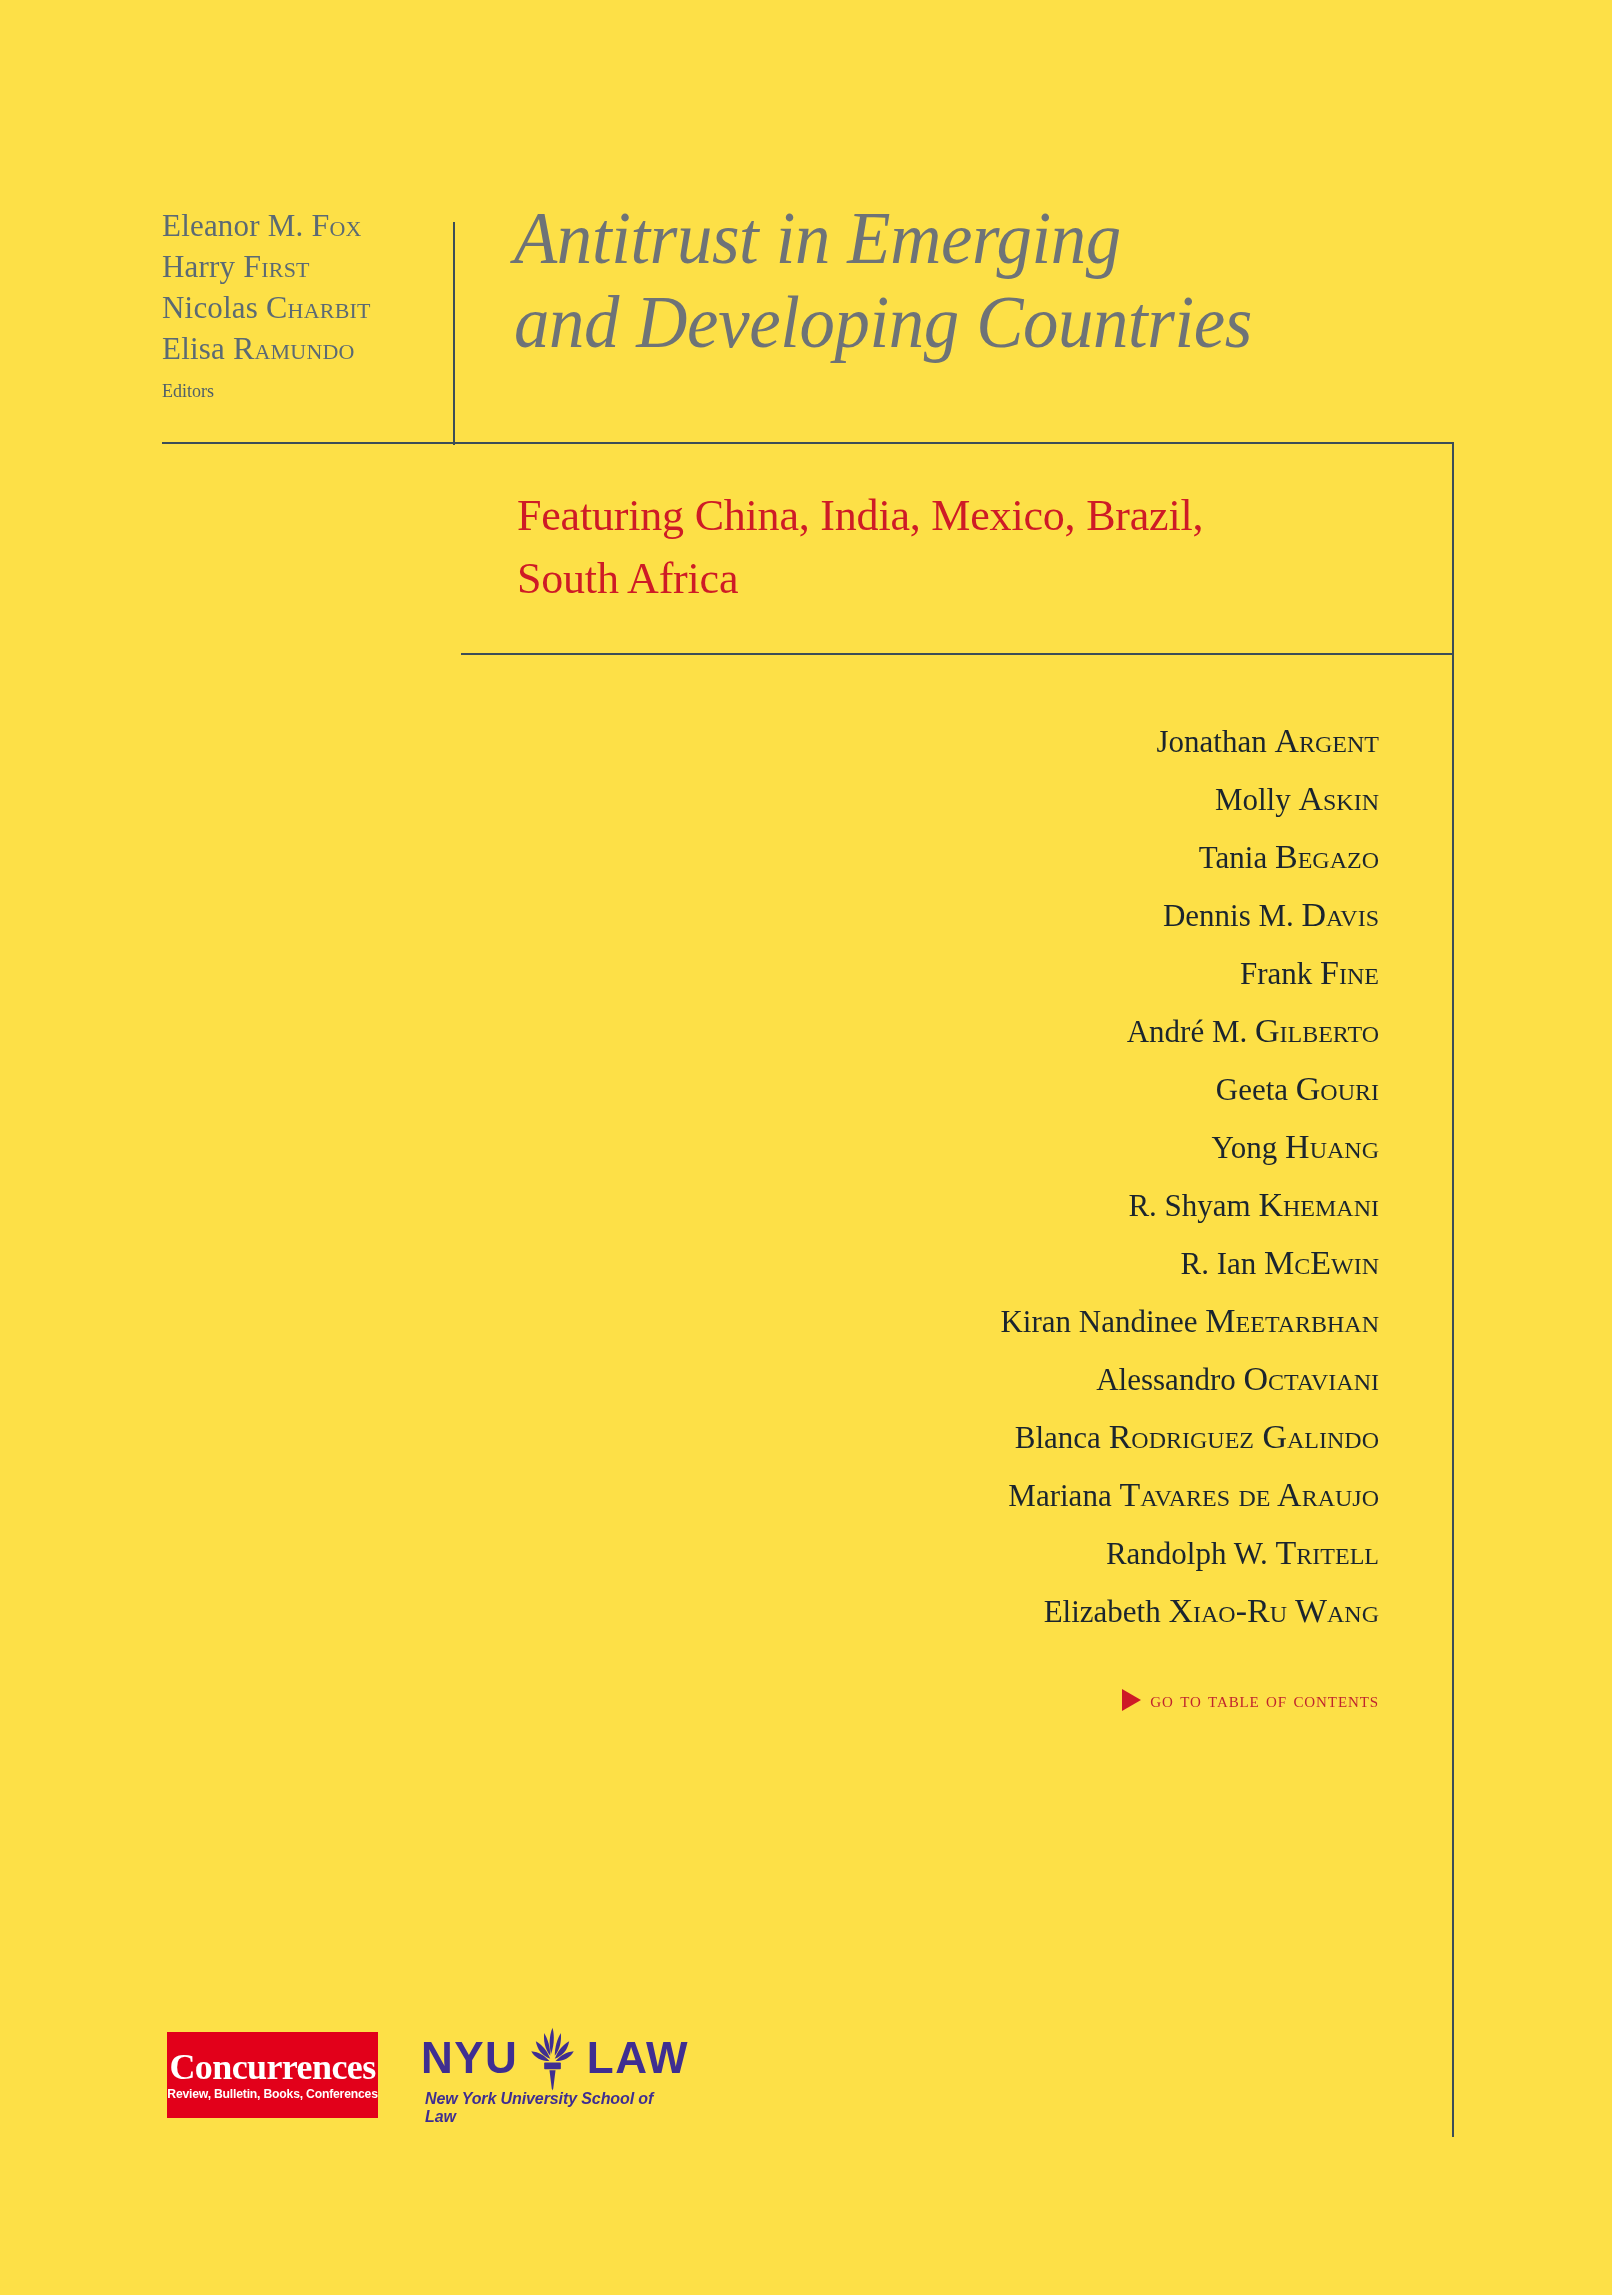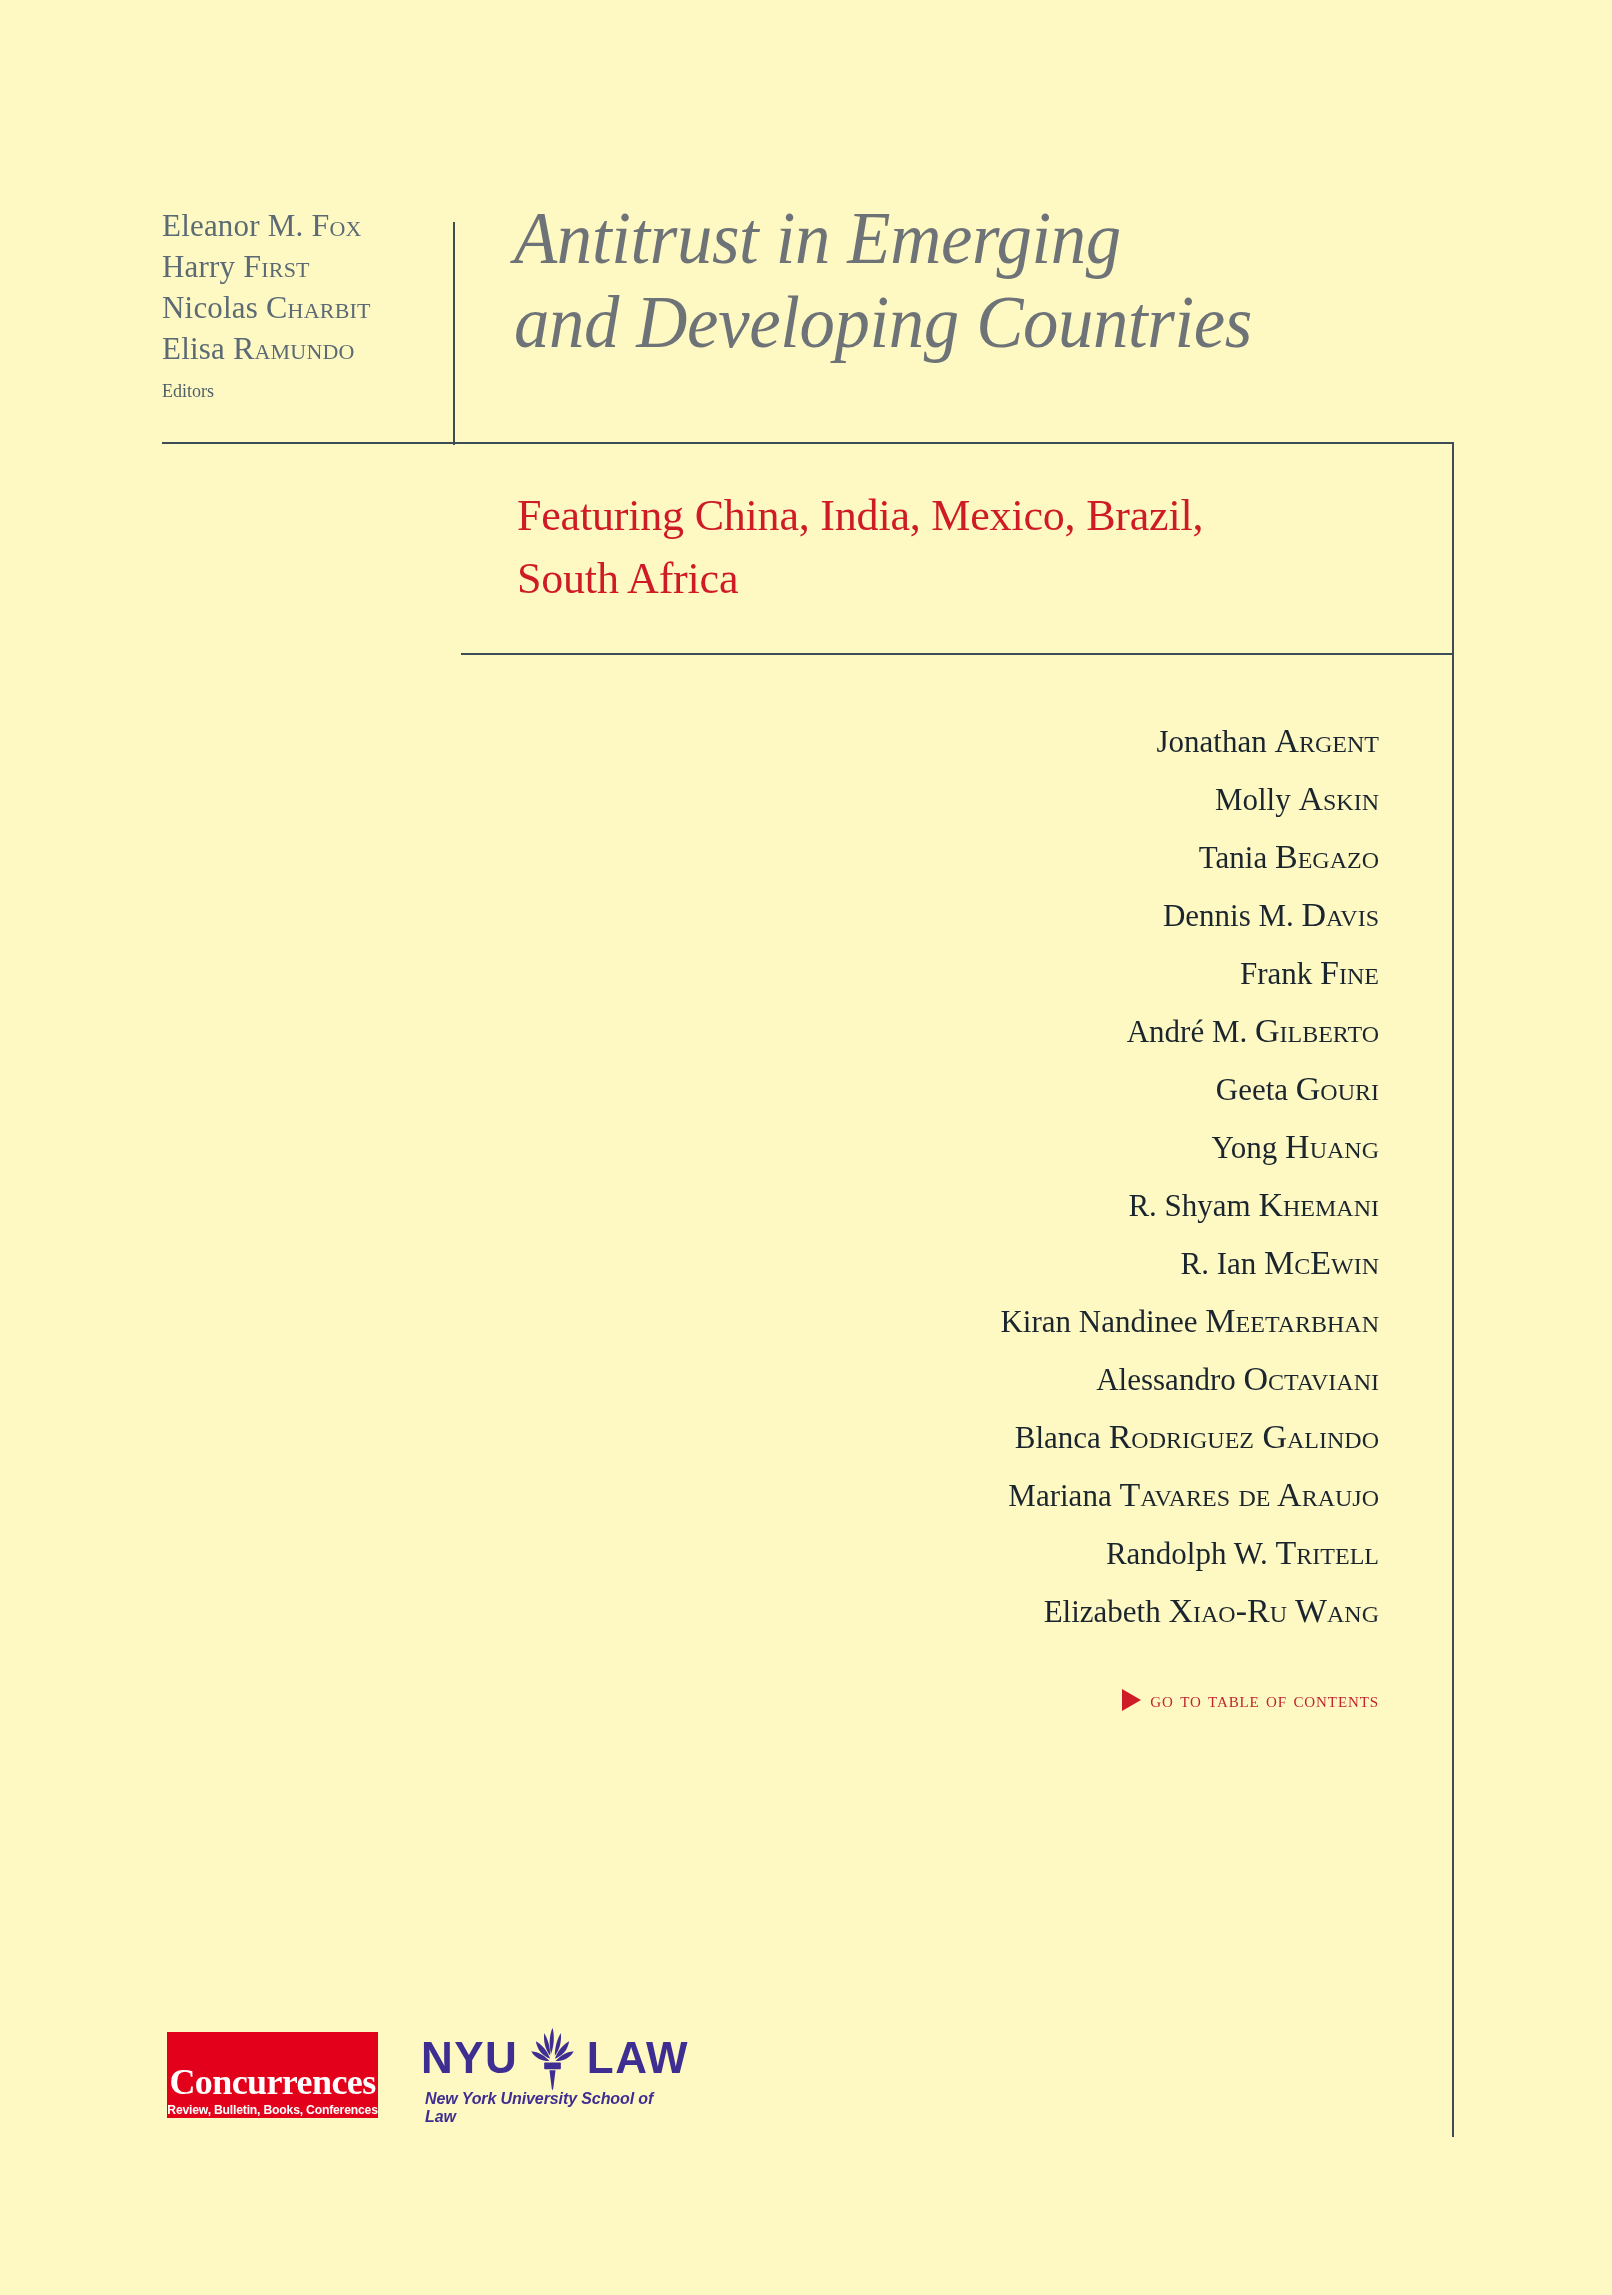--- a/index.html
+++ b/index.html
@@ -5,21 +5,21 @@
   html, body {
     margin: 0;
     padding: 0;
     background: #ffffff;
   }
 
   .cover {
     position: relative;
     width: 1612px;
     height: 2295px;
-    background: #fef9c3;
+    background: #fde047;
     font-family: "Liberation Serif", "DejaVu Serif", serif;
     overflow: hidden;
   }
 
   
   .rule-h {
     position: absolute;
     height: 2.3px;
     background: #3c4d57;
   }
@@ -144,21 +144,21 @@
   
   #concurrences-logo {
     position: absolute;
     left: 167px;
     top: 2032px;
     width: 211px;
     height: 86px;
     background: #e2001a;
     display: flex;
     flex-direction: column;
-    justify-content: flex-end;
+    justify-content: center;
     align-items: center;
     cursor: pointer;
   }
   #concurrences-wordmark {
     color: #ffffff;
     font-size: 36px;
     font-weight: bold;
     line-height: 38px;
     letter-spacing: -0.6px;
   }

